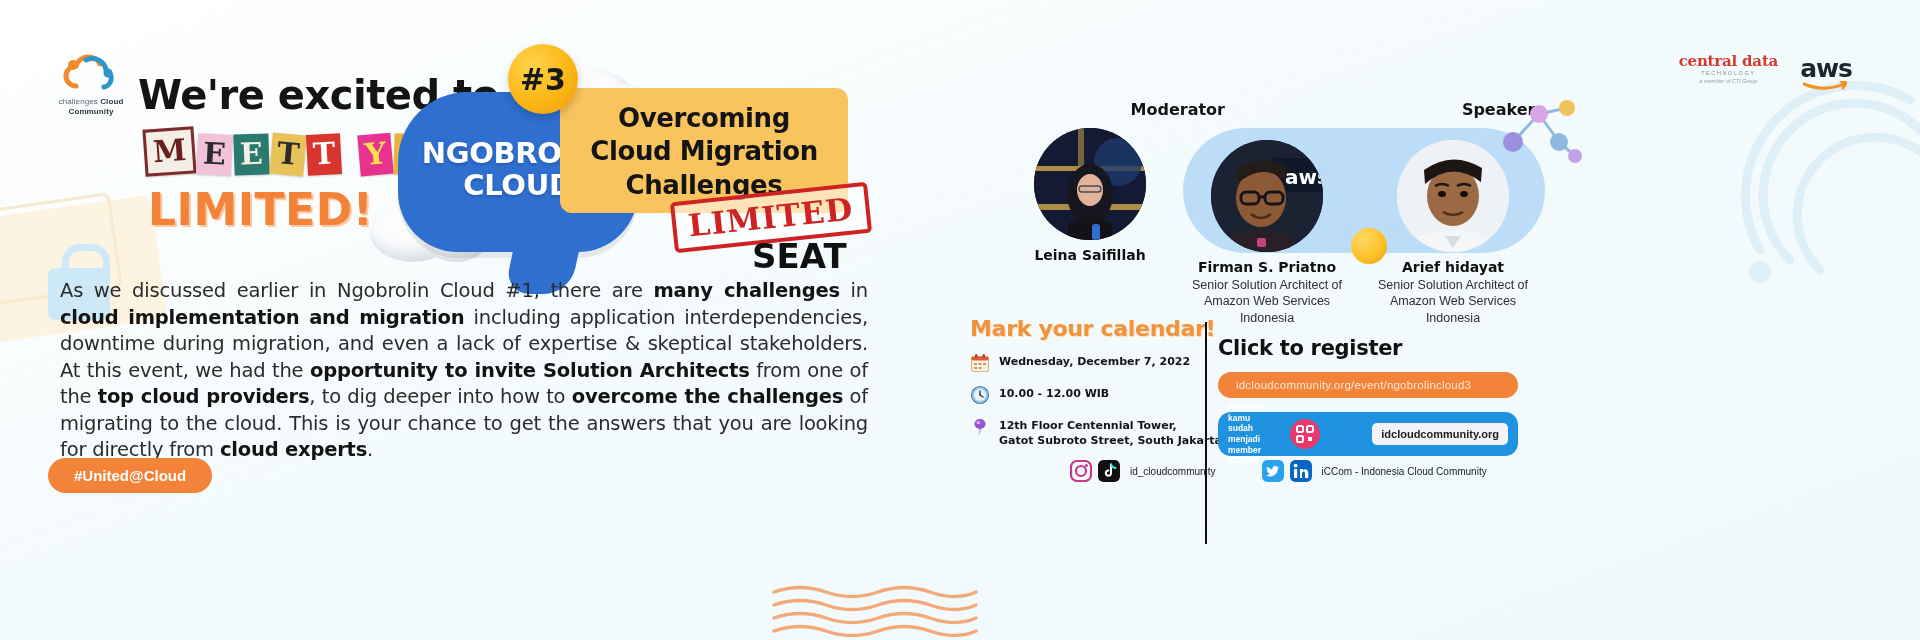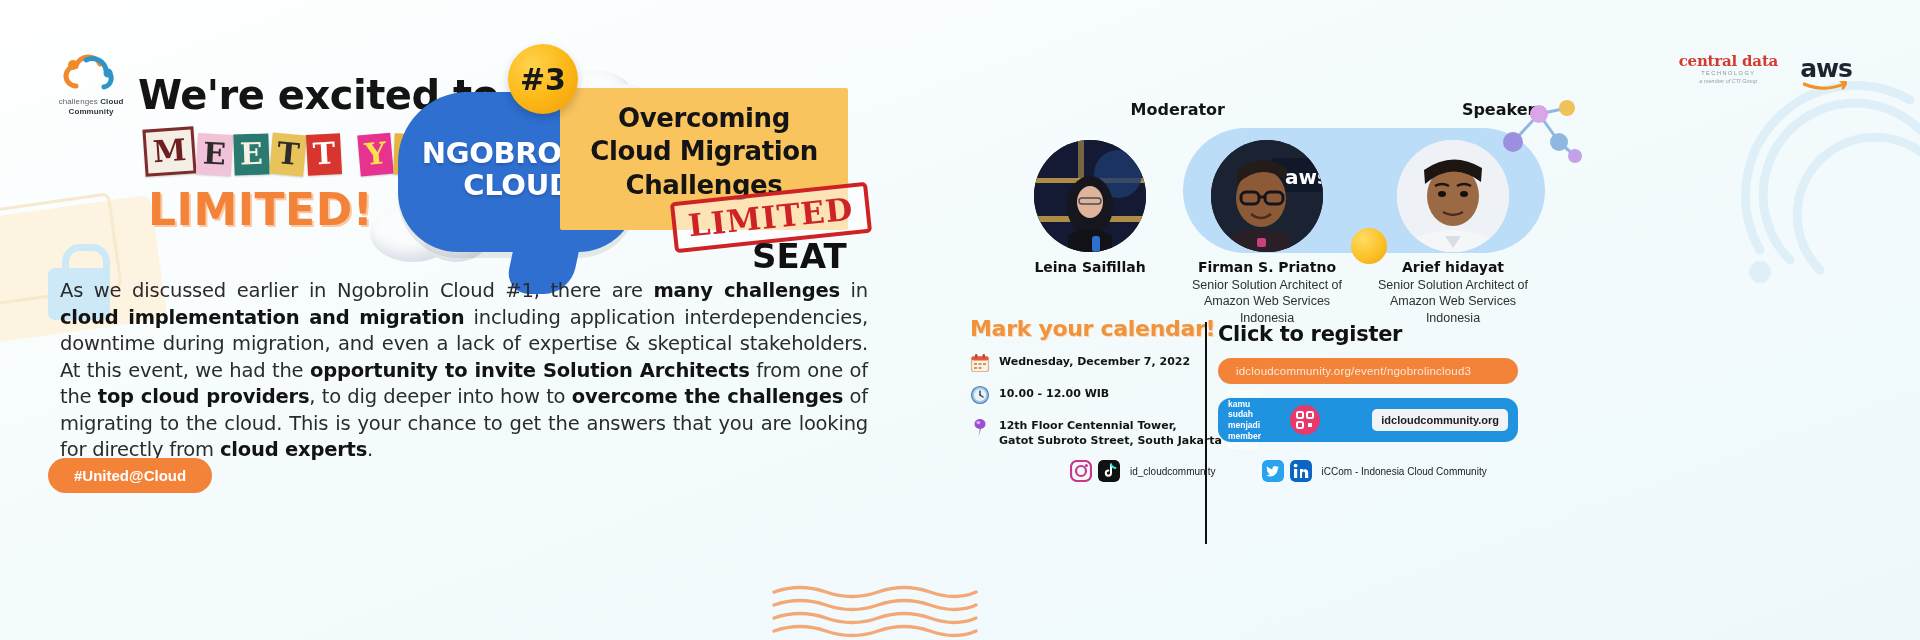--- a/index.html
+++ b/index.html
@@ -175,23 +175,23 @@
     font-family: "DejaVu Sans", sans-serif;
     font-weight: 800;
     font-size: 30px;
     z-index: 6;
     box-shadow: 0 4px 8px rgba(0,0,0,.18);
   }
 
   .panel-yellow {
     position: absolute;
     left: 560px; top: 88px;
-    width: 288px; height: 142px;
+    width: 288px; height: 125px;
     background: #f9c45e;
-    border-radius: 2px;
+    border-radius: 12px;
     z-index: 3;
   }
   .panel-yellow .txt {
     position: absolute;
     left: 0; right: 0; top: 14px;
     text-align: center;
     font-family: "DejaVu Sans", sans-serif;
     font-weight: 800;
     font-size: 26px;
     line-height: 1.28;
@@ -372,21 +372,21 @@
   .cal-text.small { font-size: 11px; }
 
   .divider {
     position: absolute;
     left: 1205px; top: 322px;
     width: 2px; height: 222px;
     background: #0f0f0f;
   }
 
   
-  .register { position: absolute; left: 1218px; top: 322px; width: 300px; }
+  .register { position: absolute; left: 1218px; top: 336px; width: 300px; }
   .reg-title {
     font-family: "DejaVu Sans", sans-serif;
     font-weight: 800;
     font-size: 21px;
     color: #111;
     letter-spacing: -.3px;
   }
   .reg-url {
     margin-top: 12px;
     background: #f4833a;
@@ -546,21 +546,21 @@
         <path d="M1 3 Q22 12 43 2" fill="none" stroke="#f59120" stroke-width="3" stroke-linecap="round"></path>
         <path d="M38 0 L43 2 L40 7" fill="none" stroke="#f59120" stroke-width="3" stroke-linecap="round" stroke-linejoin="round"></path>
       </svg>
     </div>
   </div>
 
   <div class="people">
 
     <div class="mod-wrap">
       <div class="role-label">Moderator</div>
-      <div class="person" style="left:25px;top:40px;">
+      <div class="person" style="left:25px;top:28px;">
         <div class="avatar">
           <svg class="face" viewBox="0 0 112 112">
             <rect width="112" height="112" fill="#141a33"></rect>
             <rect x="0" y="38" width="112" height="5" fill="#c8a24a" opacity=".85"></rect>
             <rect x="0" y="76" width="112" height="6" fill="#c8a24a" opacity=".85"></rect>
             <rect x="44" y="0" width="6" height="112" fill="#c8a24a" opacity=".55"></rect>
             <circle cx="84" cy="34" r="24" fill="#1d3a6b" opacity=".8"></circle>
             <ellipse cx="56" cy="66" rx="23" ry="30" fill="#16161e"></ellipse>
             <ellipse cx="56" cy="62" rx="13" ry="16" fill="#e0b49a"></ellipse>
             <rect x="45" y="58" width="22" height="6" rx="3" fill="none" stroke="#4a4a55" stroke-width="1.4"></rect>

